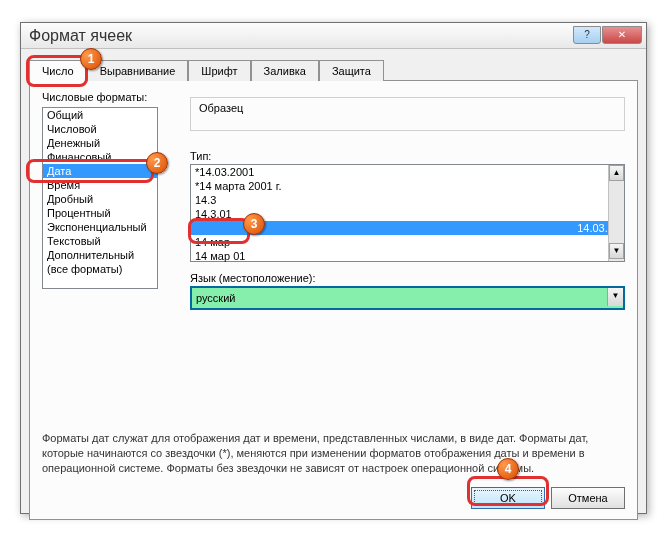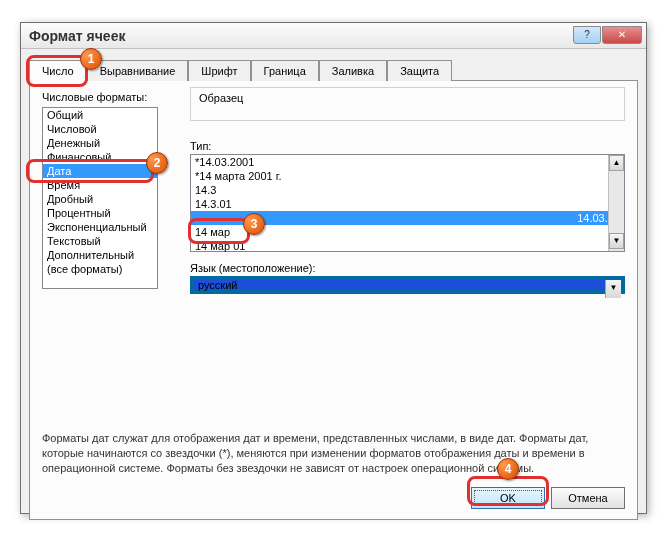--- a/index.html
+++ b/index.html
@@ -1,49 +1,49 @@
 <!DOCTYPE html>
 <html><head>
 <meta charset="utf-8">
 <style>
 * { box-sizing: border-box; margin: 0; padding: 0; font-family: "Segoe UI", Tahoma, sans-serif; font-size: 11px; }
 body { background: #fff; width: 666px; height: 535px; position: relative; }
 
 .dialog { position: absolute; left: 20px; top: 22px; width: 627px; height: 492px; border: 1px solid #707070; background: #f0f0f0; box-shadow: 2px 2px 8px rgba(0,0,0,0.3); }
 
 .titlebar { height: 26px; background: linear-gradient(#fdfdfd,#e8e8e8); border-bottom: 1px solid #c0c0c0; display: flex; align-items: center; padding-left: 8px; }
-.titlebar .title { font-size: 14px; color: #333; flex: 1; font-weight: bold; }
+.titlebar .title { font-size: 16px; color: #333; flex: 1; }
 .win-btns { display: flex; height: 20px; margin-right: 4px; }
 .win-btn { width: 28px; height: 18px; border: 1px solid #8b8b8b; border-radius: 0 0 3px 3px; margin-left: 1px; display: flex; align-items: center; justify-content: center; font-size: 10px; color: #333; background: linear-gradient(#f5f5f5,#d8d8d8); }
 .win-btn.help { background: linear-gradient(#d0e8ff,#a8d0f0); }
 .win-btn.close { background: linear-gradient(#e89090,#c94848); color: #fff; width: 40px; }
 
 .tabstrip { display: flex; padding: 10px 8px 0 8px; position: relative; z-index: 2; }
 .tab { border: 1px solid #919191; border-bottom: none; background: #f0f0f0; padding: 4px 12px; margin-right: 0; font-size: 11px; cursor: pointer; position: relative; top: 1px; text-align: center; }
 .tab.active { background: #fcfcfc; z-index: 3; }
 
 .panel { margin: 0 8px 8px 8px; border: 1px solid #919191; background: #fcfcfc; height: 440px; padding: 10px 12px; position: relative; }
 
 .formats-label { margin-bottom: 4px; }
 .formats-list { width: 116px; height: 182px; border: 1px solid #828790; background: #fff; overflow: hidden; }
 .formats-list .item { padding: 1px 4px; white-space: nowrap; cursor: pointer; }
 .formats-list .item.selected { background: #3399ff; color: #fff; }
 
-.right-col { position: absolute; left: 160px; top: 6px; right: 12px; }
+.right-col { position: absolute; left: 160px; top: 16px; right: 12px; }
 
 .sample-box { border: 1px solid #d0d0d0; height: 34px; padding: 4px 8px; background: #fcfcfc; margin-bottom: 10px; }
 .type-label { margin: 19px 0 2px 0; }
 .type-list { border: 1px solid #828790; background: #fff; height: 98px; position: relative; }
 .type-list .scrollbar { position: absolute; right: 0; top: 0; bottom: 0; width: 16px; background: #e8e8e8; border-left: 1px solid #c0c0c0; }
 .type-list .sb-btn { height: 16px; background: linear-gradient(#f5f5f5,#d8d8d8); border: 1px solid #a0a0a0; font-size: 8px; text-align: center; line-height: 14px; }
 .type-list .item { padding: 1px 4px; cursor: pointer; }
 .type-list .item.selected { background: #3399ff; color: #fff; text-align: right; }
 
 .lang-label { margin: 10px 0 2px 0; }
-.lang-combo { border: 4px solid #0369a1; background: #1d4ed8; height: 18px; display: flex; align-items: center; padding-left: 4px; position: relative; }
+.lang-combo { border: 2px solid #0369a1; background: #86efac; height: 24px; display: flex; align-items: center; padding-left: 4px; position: relative; }
 .lang-combo .dd { position: absolute; right: 0; top: 0; width: 16px; height: 18px; border-left: 1px solid #a0a0a0; background: linear-gradient(#f5f5f5,#d8d8d8); text-align: center; line-height: 16px; font-size: 8px; }
 
 .desc { position: absolute; left: 12px; right: 12px; top: 350px; font-size: 11px; line-height: 1.35; color: #333; }
 
 .buttons { position: absolute; right: 12px; bottom: 10px; display: flex; gap: 6px; }
 .btn { width: 74px; height: 22px; border: 1px solid #707070; background: linear-gradient(#fdfdfd,#e0e0e0); font-size: 11px; cursor: pointer; }
 .btn.ok { border: 1px solid #2f6fb0; background: linear-gradient(#eaf6fd,#bfe4fa); outline: 1px dotted #555; outline-offset: -4px; }
 
 .callout { position: absolute; border: 3px solid #e03030; border-radius: 8px; pointer-events: none; z-index: 10; }
 .badge { position: absolute; width: 22px; height: 22px; border-radius: 50%; background: radial-gradient(circle at 30% 30%, #ff9a4d, #d94c00); border: 1px solid #a03000; color: #fff; font-weight: bold; font-size: 12px; display: flex; align-items: center; justify-content: center; z-index: 11; box-shadow: 1px 1px 2px rgba(0,0,0,0.4); }
@@ -58,21 +58,20 @@
     <div class="win-btns">
       <div class="win-btn help">?</div>
       <div class="win-btn close">✕</div>
     </div>
   </div>
 
   <div class="tabstrip">
     <div class="tab active">Число</div>
     <div class="tab">Выравнивание</div>
     <div class="tab">Шрифт</div>
-    <div class="tab">Граница</div>
     <div class="tab">Заливка</div>
     <div class="tab">Защита</div>
   </div>
 
   <div class="panel">
 
     <div class="formats-label">Числовые форматы:</div>
     <div class="formats-list">
       <div class="item">Общий</div>
       <div class="item">Числовой</div>

